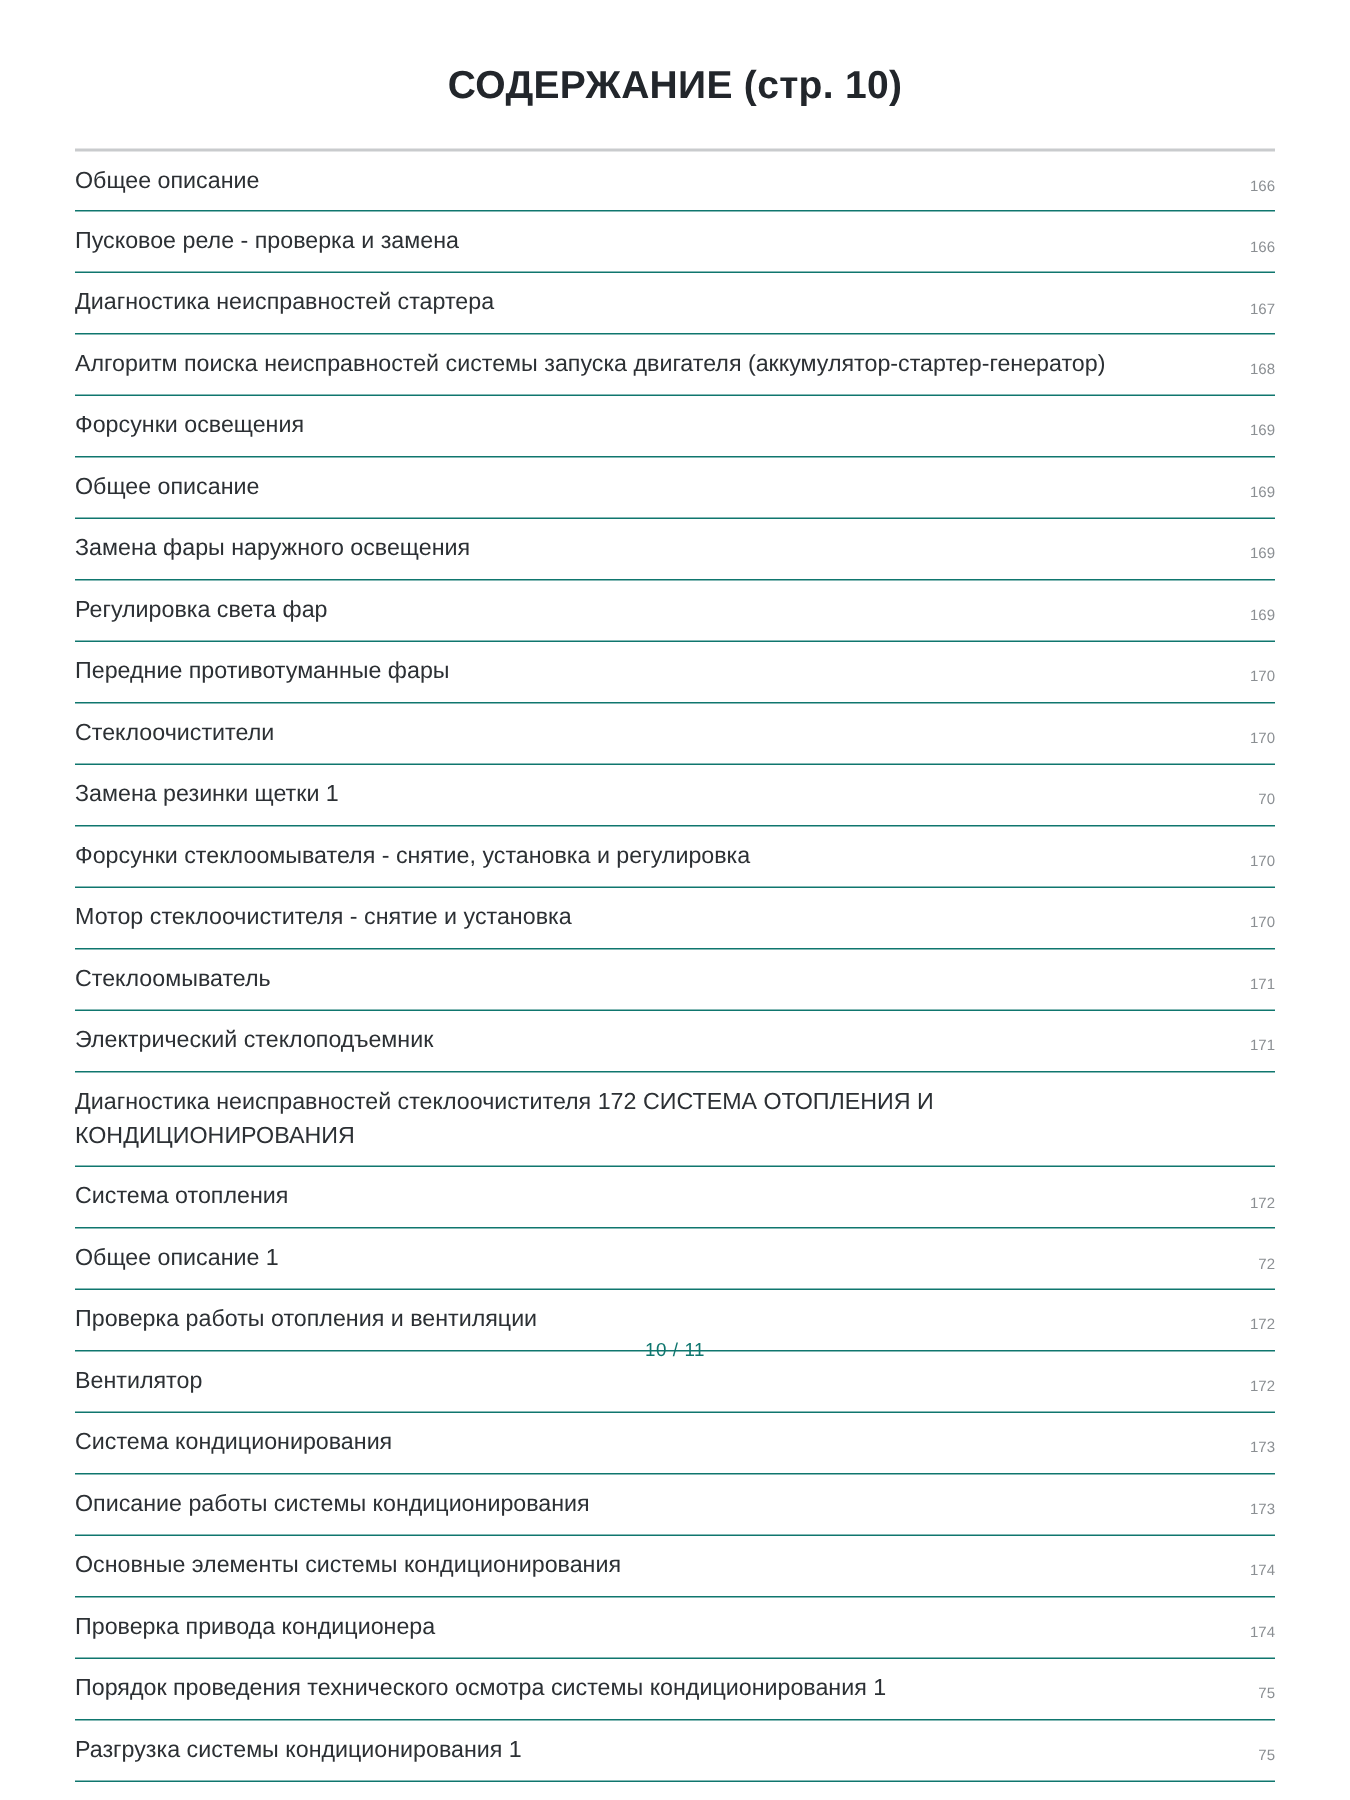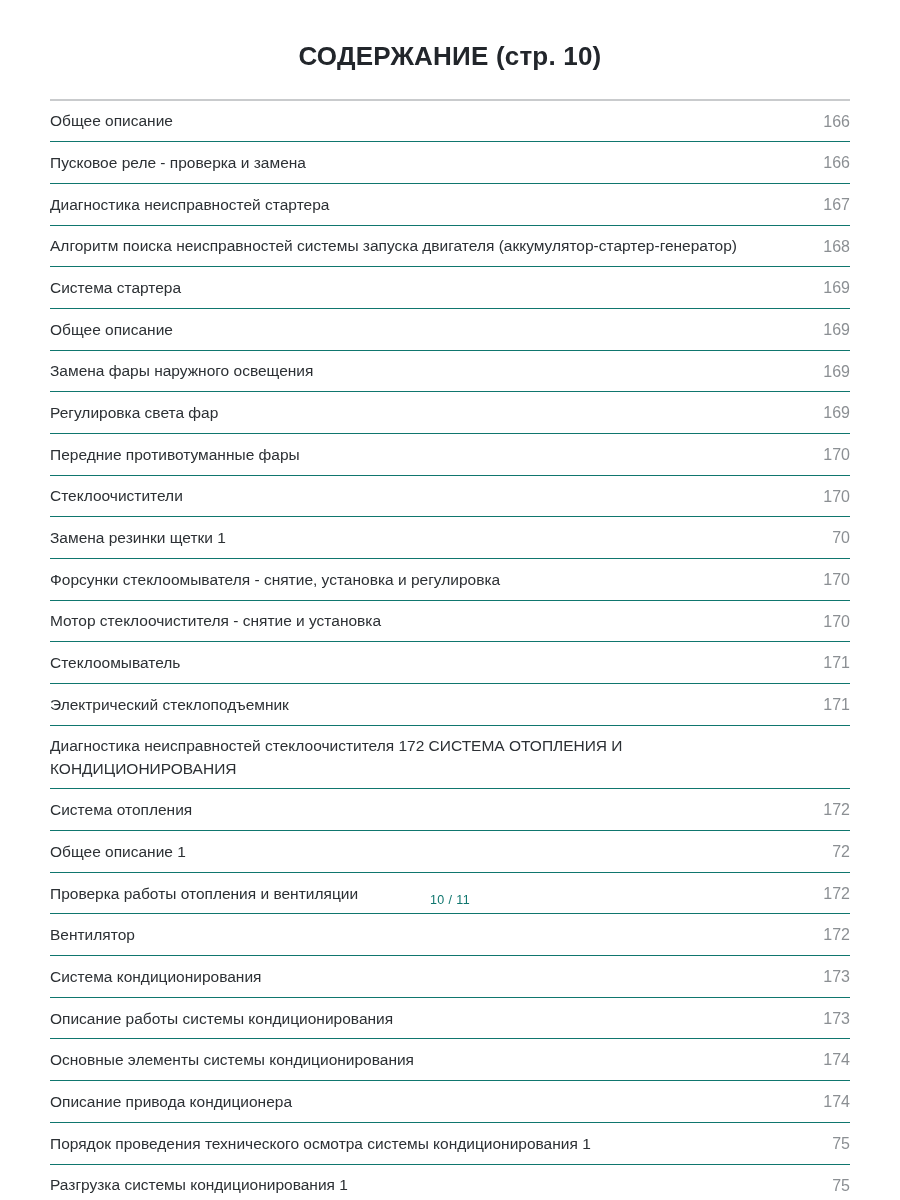--- a/index.html
+++ b/index.html
@@ -65,21 +65,21 @@
   .toc-label {
     font-size: 15.5px;
     line-height: 1.48;
     color: #2c3034;
     flex: 1 1 auto;
     max-width: 700px;
     word-wrap: break-word;
   }
 
   .toc-page {
-    font-size: 16px;
+    font-size: 10px;
     line-height: 1.48;
     color: #8b8f93;
     flex: 0 0 auto;
     min-width: 34px;
     text-align: right;
     white-space: nowrap;
   }
 
   .toc-page.empty {
     min-width: 34px;
@@ -116,21 +116,21 @@
       </li>
       <li class="toc-row">
         <span class="toc-label">Диагностика неисправностей стартера</span>
         <span class="toc-page">167</span>
       </li>
       <li class="toc-row">
         <span class="toc-label">Алгоритм поиска неисправностей системы запуска двигателя (аккумулятор-стартер-генератор)</span>
         <span class="toc-page">168</span>
       </li>
       <li class="toc-row">
-        <span class="toc-label">Система стартера</span>
+        <span class="toc-label">Форсунки освещения</span>
         <span class="toc-page">169</span>
       </li>
       <li class="toc-row">
         <span class="toc-label">Общее описание</span>
         <span class="toc-page">169</span>
       </li>
       <li class="toc-row">
         <span class="toc-label">Замена фары наружного освещения</span>
         <span class="toc-page">169</span>
       </li>
@@ -192,21 +192,21 @@
       </li>
       <li class="toc-row">
         <span class="toc-label">Описание работы системы кондиционирования</span>
         <span class="toc-page">173</span>
       </li>
       <li class="toc-row">
         <span class="toc-label">Основные элементы системы кондиционирования</span>
         <span class="toc-page">174</span>
       </li>
       <li class="toc-row">
-        <span class="toc-label">Описание привода кондиционера</span>
+        <span class="toc-label">Проверка привода кондиционера</span>
         <span class="toc-page">174</span>
       </li>
       <li class="toc-row">
         <span class="toc-label">Порядок проведения технического осмотра системы кондиционирования 1</span>
         <span class="toc-page">75</span>
       </li>
       <li class="toc-row">
         <span class="toc-label">Разгрузка системы кондиционирования 1</span>
         <span class="toc-page">75</span>
       </li>

